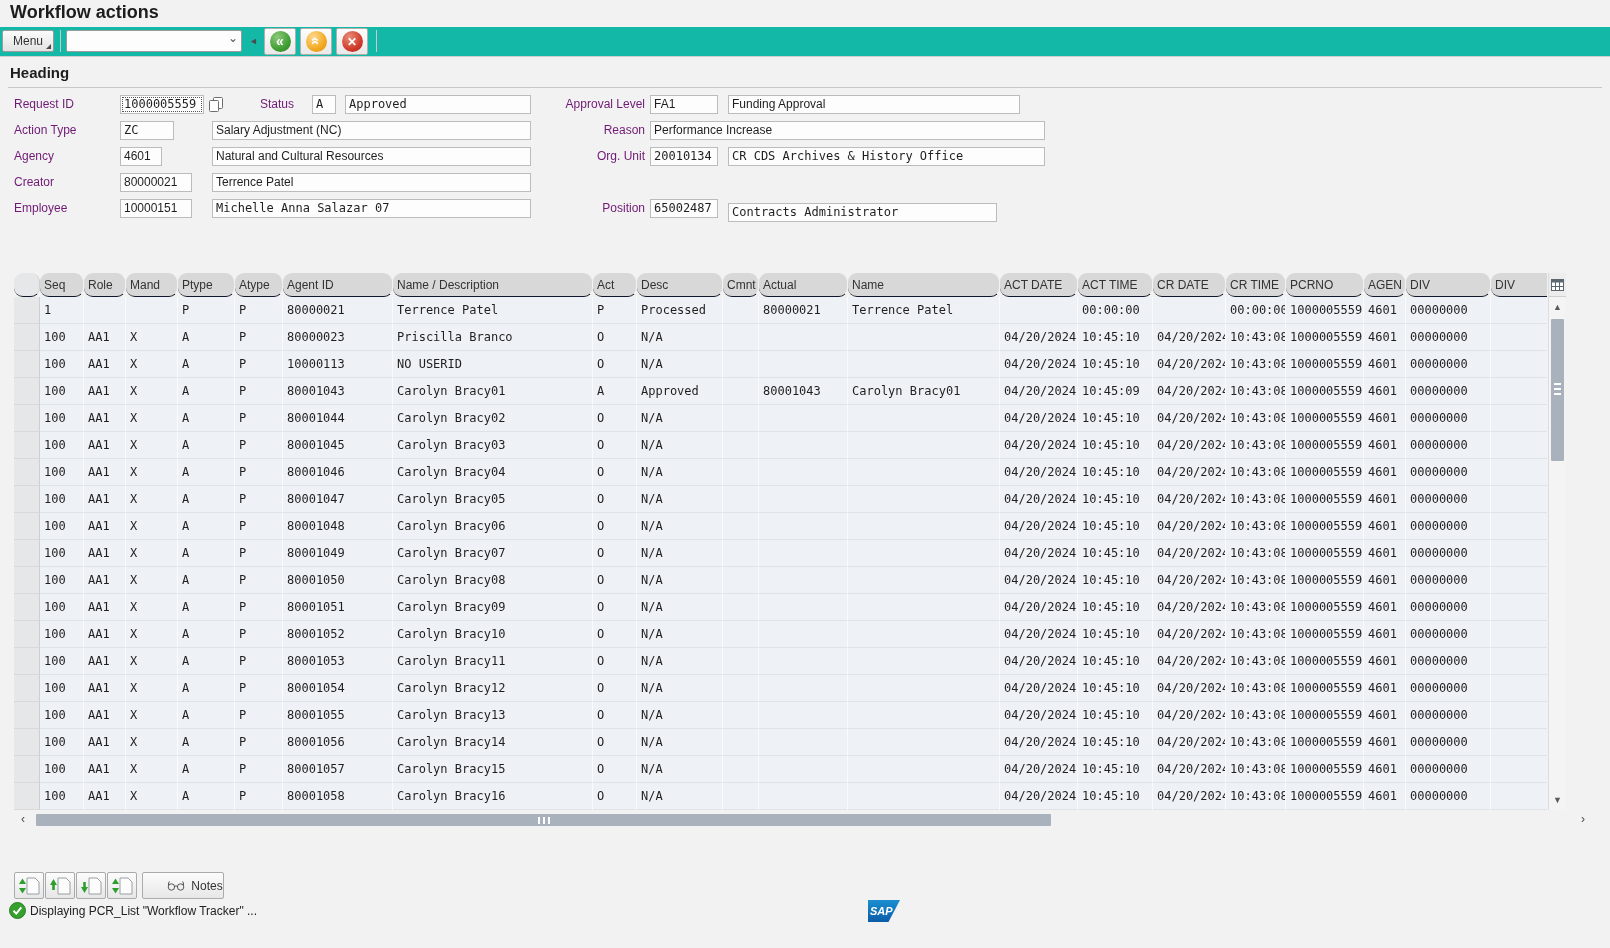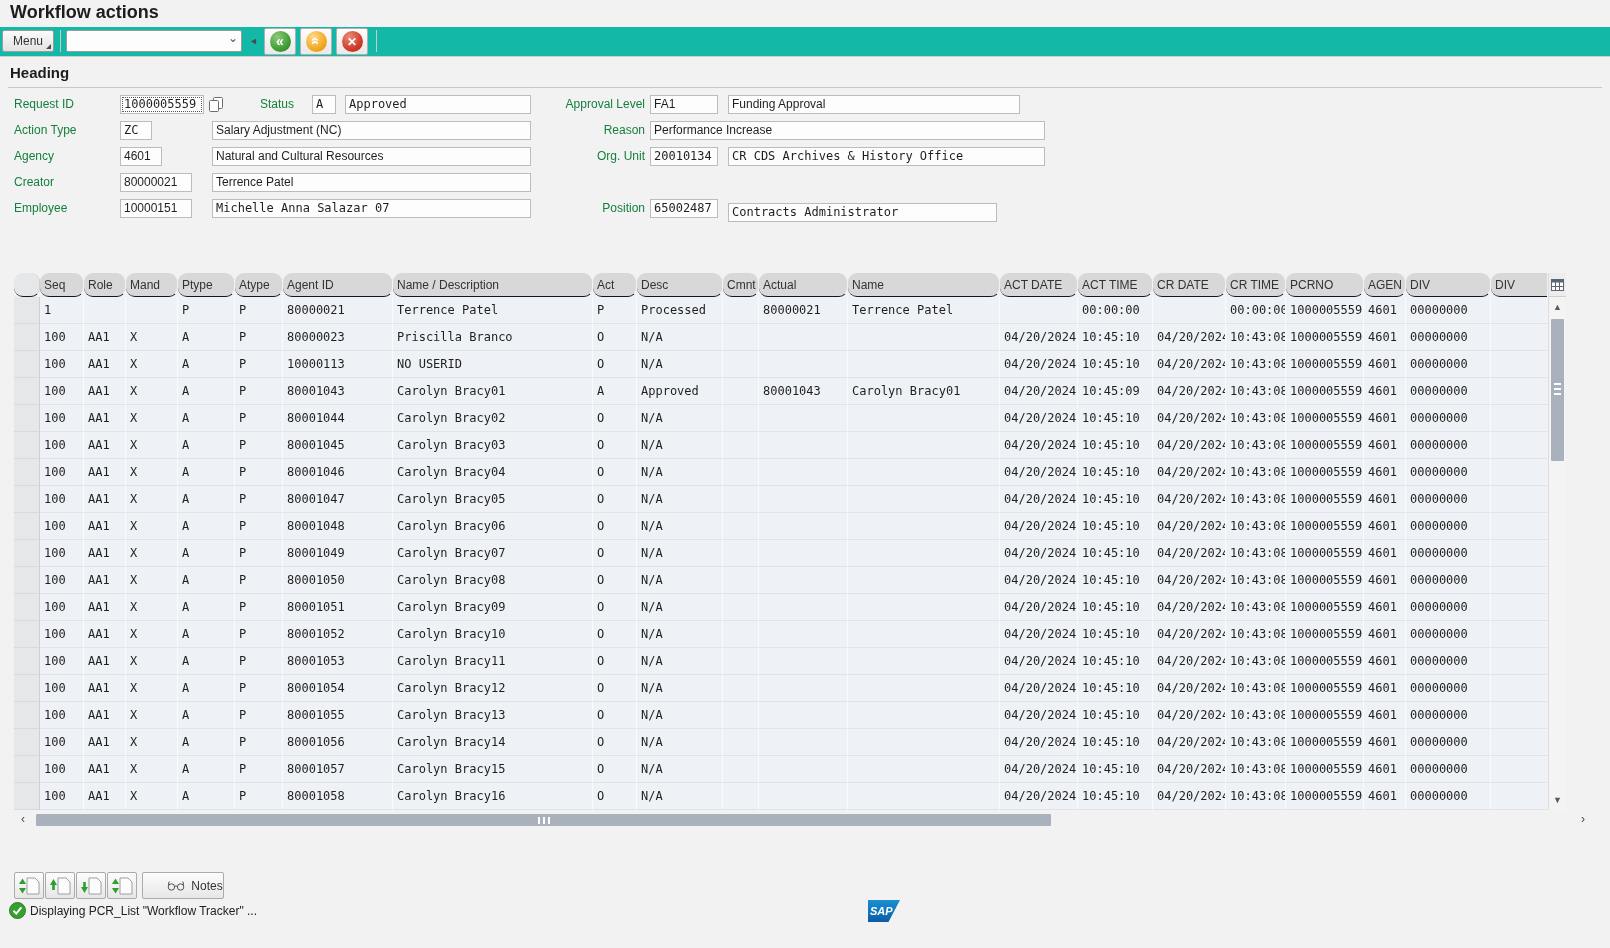--- a/index.html
+++ b/index.html
@@ -24,21 +24,21 @@
   .circ.green  { background:radial-gradient(circle at 35% 28%, #8cc97a, #3f9e33 62%, #2e7a25); }
   .circ.orange { background:radial-gradient(circle at 35% 28%, #ffd98e, #f2a81f 62%, #d88e10); }
   .circ.red    { background:radial-gradient(circle at 35% 28%, #e98b75, #cf3a2a 62%, #b12a1b); }
   .glyph-back { font-size:14px; margin-top:-2px; }
   .glyph-up { font-size:14px; transform:rotate(90deg); display:inline-block; margin-top:-1px;}
   .glyph-x { font-size:12px; }
 
   
   .section-title { position:absolute; left:10px; top:64px; font-size:15px; font-weight:bold; color:#1d1d1d; }
   .hr { position:absolute; left:8px; top:87px; width:1594px; height:1px; background:#c8c8c8; }
-  .flabel { position:absolute; font-size:12px; color:#15803d; line-height:19px; }
+  .flabel { position:absolute; font-size:12px; color:#701a75; line-height:19px; }
   .rlabel { text-align:right; width:105px; }
   .field { position:absolute; height:19px; border:1px solid #bcbcbc; background:#fdfdfe; font-size:12px; line-height:17px;
            padding:0 3px; color:#1f1f1f; white-space:nowrap; overflow:hidden; }
   .field.mono { font-size:12px; }
   .field.focused { outline:1px dotted #555; outline-offset:-3px; }
   .copy-ic { position:absolute; cursor:pointer; }
 
   
   .tablearea { position:absolute; left:14px; top:273px; width:1552px; height:537px; }
   .tablewrap { position:absolute; left:0; top:0; width:1533px; height:537px; overflow:hidden; }
@@ -127,21 +127,21 @@
     <rect x="1.5" y="4.5" width="9" height="11" rx="1" fill="#fff" stroke="#6e6e6e"></rect>
   </svg>
   <label class="flabel" style="left:260px;top:95px">Status</label>
   <div class="field mono" style="left:312px;top:95px;width:24px">A</div>
   <div class="field mono" style="left:345px;top:95px;width:186px">Approved</div>
   <label class="flabel rlabel" style="left:540px;top:95px">Approval Level</label>
   <div class="field" style="left:650px;top:95px;width:68px">FA1</div>
   <div class="field" style="left:728px;top:95px;width:292px">Funding Approval</div>
 
   <label class="flabel" style="left:14px;top:121px">Action Type</label>
-  <div class="field mono" style="left:120px;top:121px;width:32px">ZC</div>
+  <div class="field mono" style="left:120px;top:121px;width:54px">ZC</div>
   <div class="field" style="left:212px;top:121px;width:319px">Salary Adjustment (NC)</div>
   <label class="flabel rlabel" style="left:540px;top:121px">Reason</label>
   <div class="field" style="left:650px;top:121px;width:395px">Performance Increase</div>
 
   <label class="flabel" style="left:14px;top:147px">Agency</label>
   <div class="field" style="left:120px;top:147px;width:42px">4601</div>
   <div class="field" style="left:212px;top:147px;width:319px">Natural and Cultural Resources</div>
   <label class="flabel rlabel" style="left:540px;top:147px">Org. Unit</label>
   <div class="field mono" style="left:650px;top:147px;width:68px">20010134</div>
   <div class="field mono" style="left:728px;top:147px;width:317px">CR CDS Archives &amp; History Office</div>

